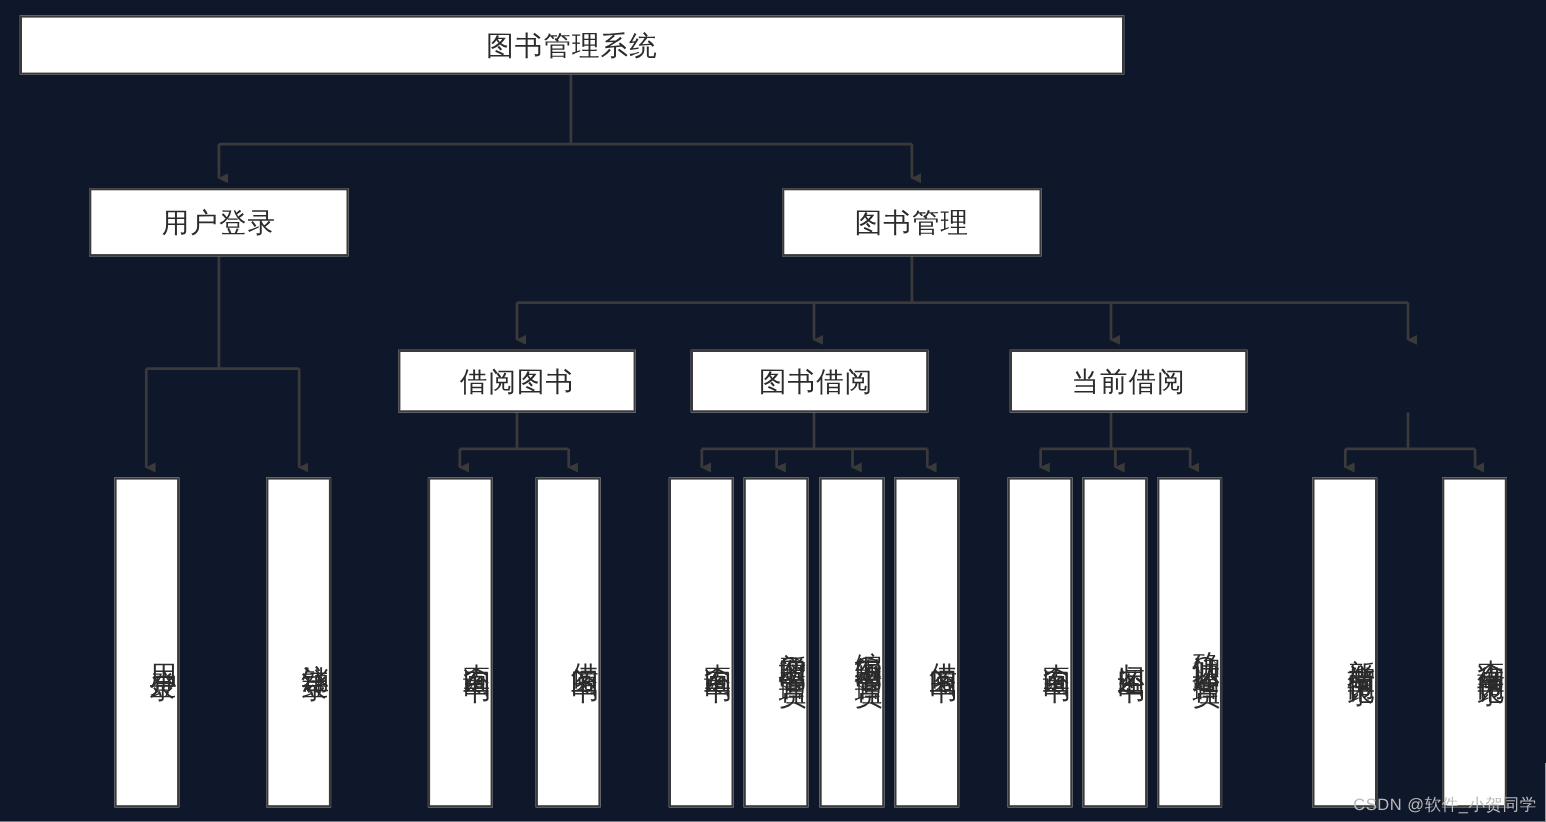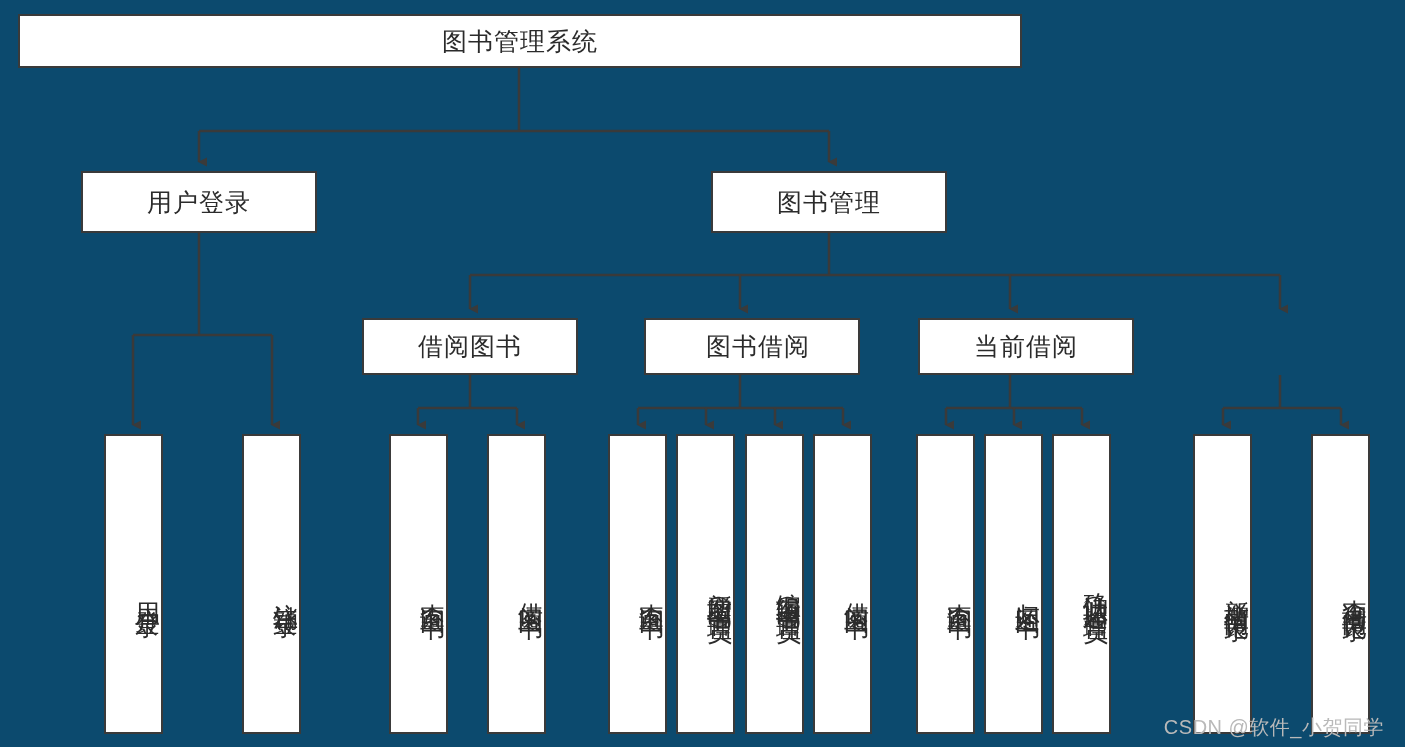--- a/index.html
+++ b/index.html
@@ -7,21 +7,21 @@
     padding: 0;
     background: #ffffff;
   }
   body {
     font-family: "Liberation Sans", "DejaVu Sans", sans-serif;
   }
   #canvas {
     position: relative;
     width: 1405px;
     height: 747px;
-    background: #0c4a6e;
+    background: #0f172a;
     overflow: hidden;
   }
   svg.wires {
     position: absolute;
     left: 0;
     top: 0;
     width: 1405px;
     height: 747px;
     pointer-events: none;
   }
@@ -50,23 +50,23 @@
     padding-top: 14px;
     font-size: 25px;
     line-height: 1.05;
     letter-spacing: 4px;
   }
   .node .lbl {
     display: block;
   }
   .watermark {
     position: absolute;
-    right: 21px;
+    right: 8px;
     bottom: 6px;
-    font-size: 20px;
+    font-size: 15px;
     color: #b9b9b9;
     letter-spacing: 0.5px;
     white-space: nowrap;
   }
 </style>
 </head>
 <body>
 
 <div id="canvas">
 
@@ -130,21 +130,21 @@
   <div class="node horiz" style="left:81px; top:171px; width:236px; height:62px;">
     <span class="lbl">用户登录</span>
   </div>
   <div class="node horiz" style="left:711px; top:171px; width:236px; height:62px;">
     <span class="lbl">图书管理</span>
   </div>
 
   <div class="node horiz" style="left:362px; top:318px; width:216px; height:57px;">
     <span class="lbl">借阅图书</span>
   </div>
-  <div class="node horiz" style="left:644px; top:318px; width:216px; height:57px;padding-left:12px;">
+  <div class="node horiz" style="left:628px; top:318px; width:216px; height:57px;padding-left:12px;">
     <span class="lbl">图书借阅</span>
   </div>
   <div class="node horiz" style="left:902px; top:318px; width:216px; height:57px;margin-left:16px;">
     <span class="lbl">当前借阅</span>
   </div>
 
   <div class="node vert" style="left:104px; top:434px; width:59px; height:300px;">
     <span class="lbl">用户登录</span>
   </div>
   <div class="node vert" style="left:242px; top:434px; width:59px; height:300px;">

